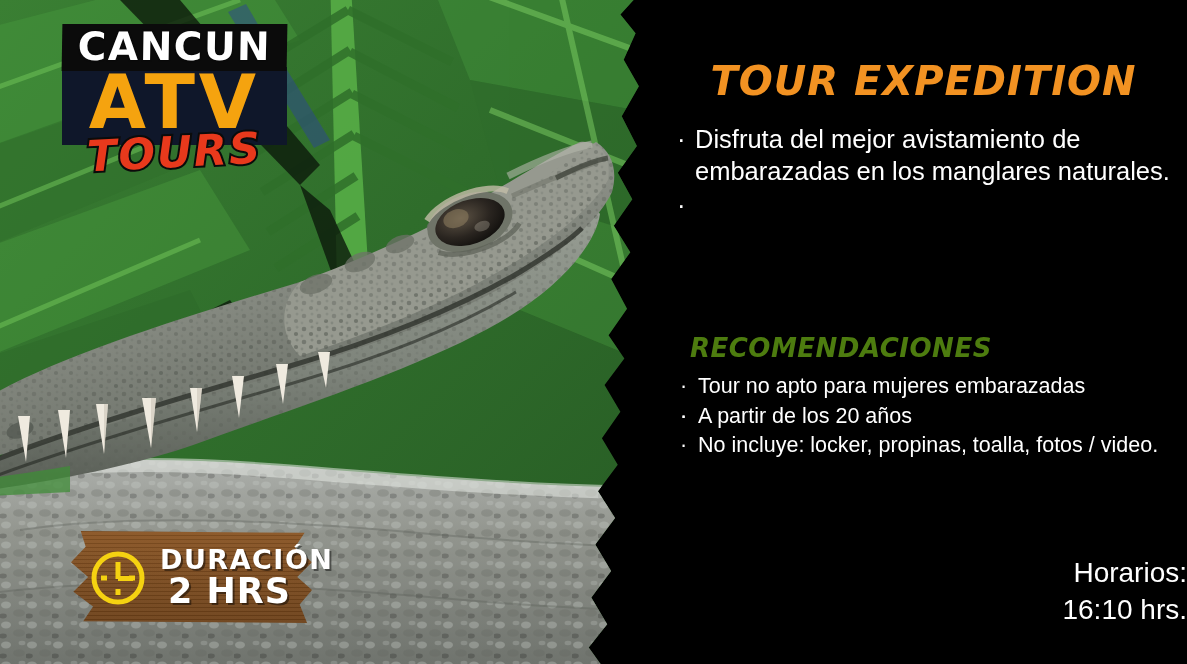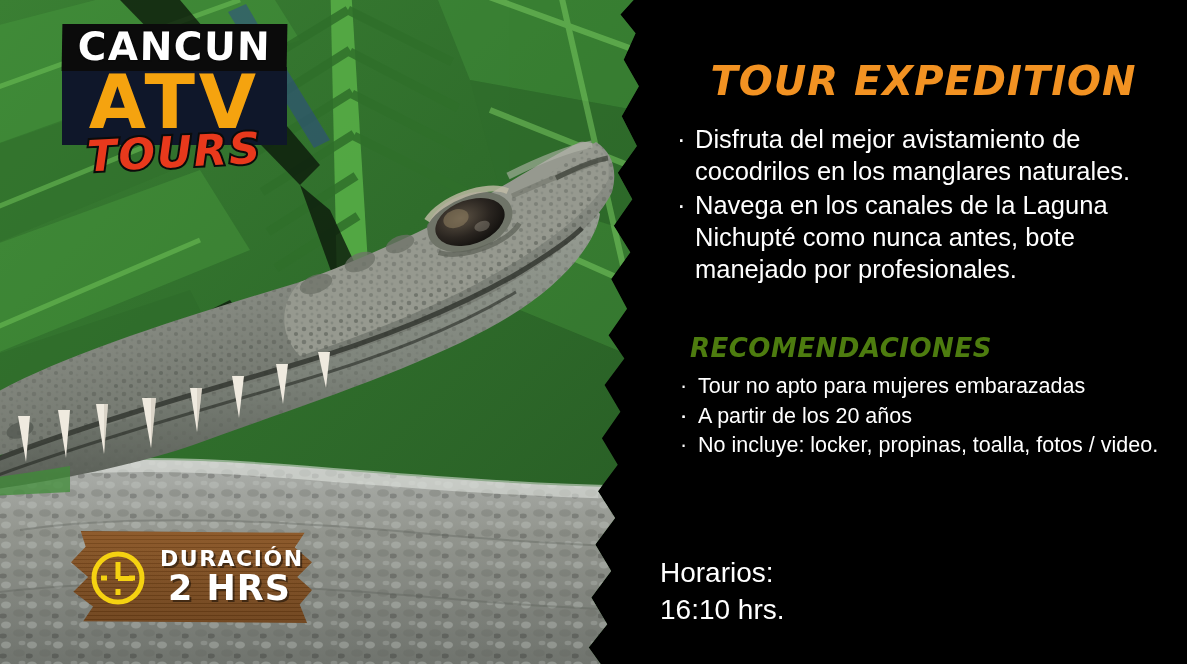--- a/index.html
+++ b/index.html
@@ -114,21 +114,21 @@
     position:absolute; inset:0;
     display:flex; align-items:center;
     padding-left:22px;
   }
   .clock-icon { flex:0 0 auto; margin-right:12px; margin-top:2px; }
   .badge-text { line-height:1.0; }
   .badge-duracion {
     display:block;
     font-family:"DejaVu Sans", sans-serif;
     font-weight:bold;
-    font-size:22px;
+    font-size:27px;
     letter-spacing:1.5px;
     color:#ffffff;
     text-shadow:2px 2px 0 rgba(0,0,0,0.45);
   }
   .badge-hours {
     display:block;
     font-family:"DejaVu Sans", sans-serif;
     font-weight:bold;
     font-size:35px;
     letter-spacing:1px;
@@ -198,21 +198,21 @@
     font-family:"Liberation Sans", sans-serif;
     font-size:21.5px;
     line-height:1.33;
     color:#ffffff;
   }
   .rec-list li .dot { left:4px; font-size:21.5px; line-height:1.33; }
 
   .schedule {
     position:absolute; left:0; top:554px;
     width:527px;
-    text-align:left;
+    text-align:right;
     font-family:"Liberation Sans", sans-serif;
     font-size:28px;
     line-height:1.33;
     color:#ffffff;
   }
   .schedule span { display:block; }
 </style>
 </head>
 <body>
 
@@ -420,25 +420,24 @@
     </div>
   </div>
 
   <div class="content-panel">
 
     <div class="tour-title">TOUR EXPEDITION</div>
 
     <ul class="feature-list">
       <li>
         <span class="dot">·</span>
-        <span>Disfruta del mejor avistamiento de cocodrilos en los manglares naturales.</span>
-      </li>
-      <li>
-        <span class="dot">·</span>
-        <span>Navega en los canales de la Laguna Nichupté como nunca antes, bote manejado por profesionales.</span>
+        <span>Disfruta del mejor avistamiento de embarazadas en los manglares naturales.</span>
+      </li>
+      <li>
+        <span class="dot">·</span>
       </li>
     </ul>
 
     <div class="rec-heading">RECOMENDACIONES</div>
 
     <ul class="rec-list">
       <li>
         <span class="dot">·</span>
         <span>Tour no apto para mujeres embarazadas</span>
       </li>

